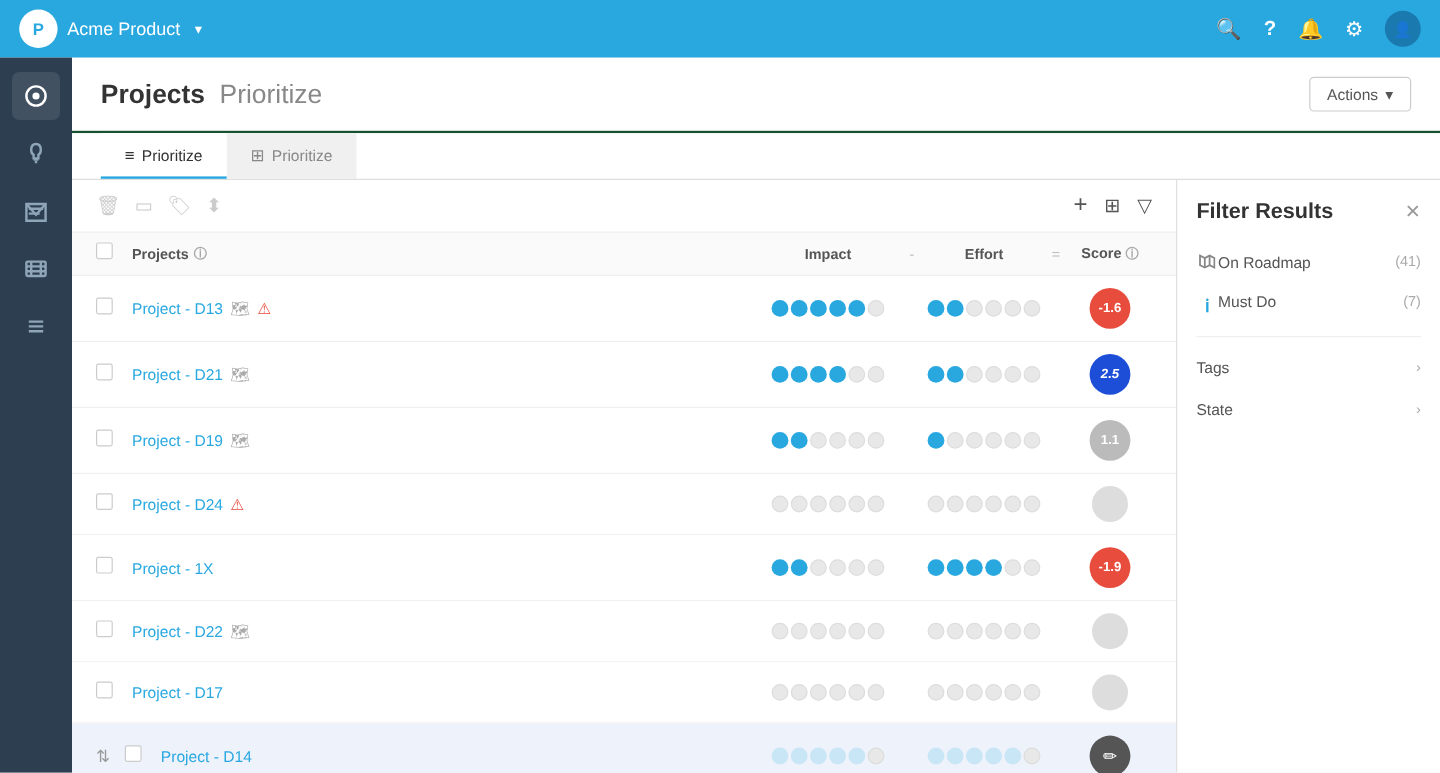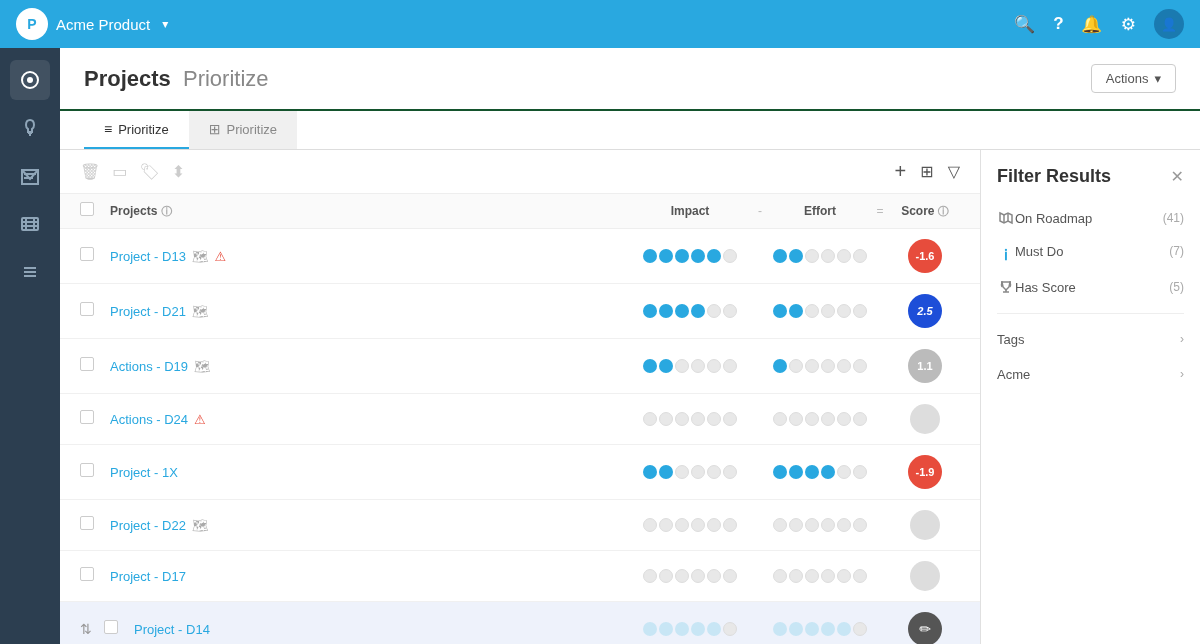--- a/index.html
+++ b/index.html
@@ -414,21 +414,21 @@
           </div>
           <div class="row-equals"></div>
           <div class="row-score">
             <div class="score-badge score-green">2.5</div>
           </div>
         </div>
 
         <div class="table-row">
           <div class="col-checkbox"><span class="custom-checkbox"></span></div>
           <div class="row-name">
-            <span>Actions - D19</span>
+            <span>Project - D19</span>
             <span class="row-icon">🗺</span>
           </div>
           <div class="row-impact">
             <span class="dot dot-filled-blue"></span>
               <span class="dot dot-filled-blue"></span>
               <span class="dot dot-empty"></span>
               <span class="dot dot-empty"></span>
               <span class="dot dot-empty"></span>
               <span class="dot dot-empty"></span>
           </div>
@@ -443,21 +443,21 @@
           </div>
           <div class="row-equals"></div>
           <div class="row-score">
             <div class="score-badge score-gray" style="font-size:11px;">1.1</div>
           </div>
         </div>
 
         <div class="table-row">
           <div class="col-checkbox"><span class="custom-checkbox"></span></div>
           <div class="row-name">
-            <span>Actions - D24</span>
+            <span>Project - D24</span>
             <span class="row-alert">⚠</span>
           </div>
           <div class="row-impact">
             <span class="dot dot-empty"></span>
               <span class="dot dot-empty"></span>
               <span class="dot dot-empty"></span>
               <span class="dot dot-empty"></span>
               <span class="dot dot-empty"></span>
               <span class="dot dot-empty"></span>
           </div>
@@ -609,42 +609,29 @@
           <span class="filter-item-label">On Roadmap</span>
           <span class="filter-item-count">(41)</span>
         </div>
 
         <div class="filter-item">
           <span class="filter-item-icon" style="color:#29a8e0;font-weight:bold;font-size:15px;">ℹ</span>
           <span class="filter-item-label">Must Do</span>
           <span class="filter-item-count">(7)</span>
         </div>
 
-        <div class="filter-item">
-          <span class="filter-item-icon">
-            <svg width="14" height="14" viewBox="0 0 14 14" fill="none" stroke="#888" stroke-width="1.5">
-              <path d="M3 2 L11 2 L10 7 Q7 10 7 10 Q7 10 4 7 Z"></path>
-              <path d="M2 2 L3 2 Q2 5 3 7"></path>
-              <path d="M12 2 L11 2 Q12 5 11 7"></path>
-              <line x1="7" y1="10" x2="7" y2="12"></line>
-              <line x1="4" y1="12" x2="10" y2="12"></line>
-            </svg>
-          </span>
-          <span class="filter-item-label">Has Score</span>
-          <span class="filter-item-count">(5)</span>
-        </div>
 
 
         <hr class="filter-divider">
 
         <div class="filter-section">
           <span>Tags</span>
           <span class="filter-section-chevron">›</span>
         </div>
 
         <div class="filter-section">
-          <span>Acme</span>
+          <span>State</span>
           <span class="filter-section-chevron">›</span>
         </div>
       </div>
     </div>
   </div>
 </div>
 
 </body></html>

